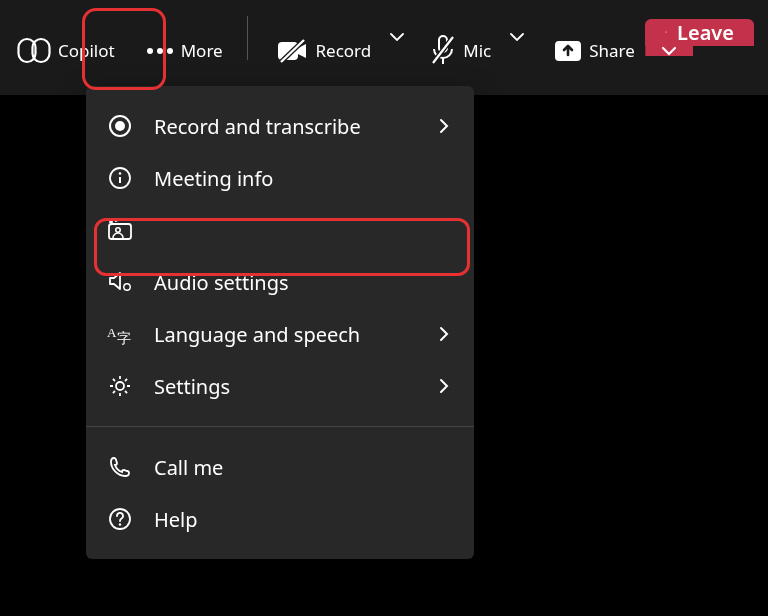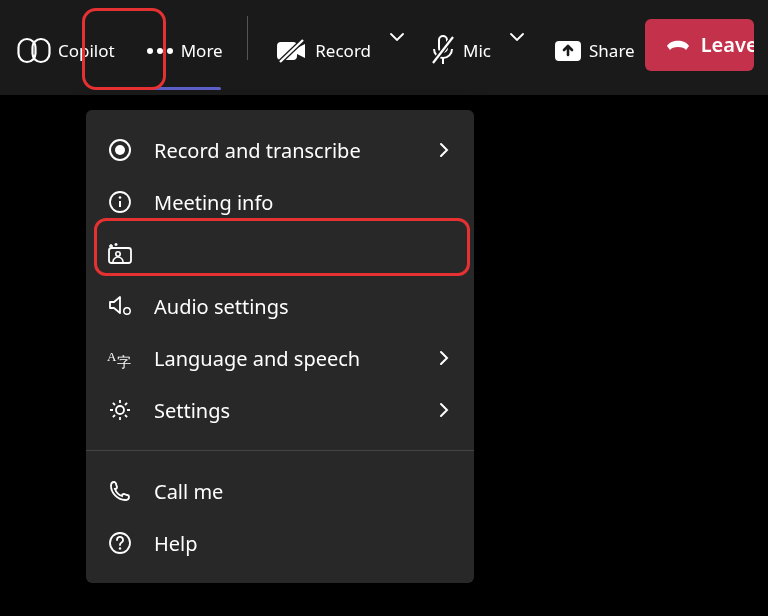--- a/index.html
+++ b/index.html
@@ -100,20 +100,21 @@
   }
 
   .spacer { flex: 1; }
 
   .leave-btn {
     display: flex;
     height: 52px;
     border-radius: 6px;
     overflow: hidden;
     margin-bottom: 6px;
+    flex-direction: column;
   }
   .leave-main {
     display: flex;
     align-items: center;
     gap: 10px;
     background: var(--leave-red);
     padding: 0 20px;
     font-size: 20px;
     font-weight: 600;
     cursor: pointer;
@@ -124,21 +125,21 @@
     justify-content: center;
     background: var(--leave-red);
     width: 48px;
     border-left: 1px solid rgba(0,0,0,0.25);
     cursor: pointer;
   }
 
   
   .dropdown {
     position: absolute;
-    top: 110px;
+    top: 86px;
     left: 86px;
     width: 388px;
     background: var(--dropdown-bg);
     border-radius: 6px;
     padding: 14px 0;
     box-shadow: 0 8px 24px rgba(0,0,0,0.5);
   }
   .menu-item {
     display: flex;
     align-items: center;

